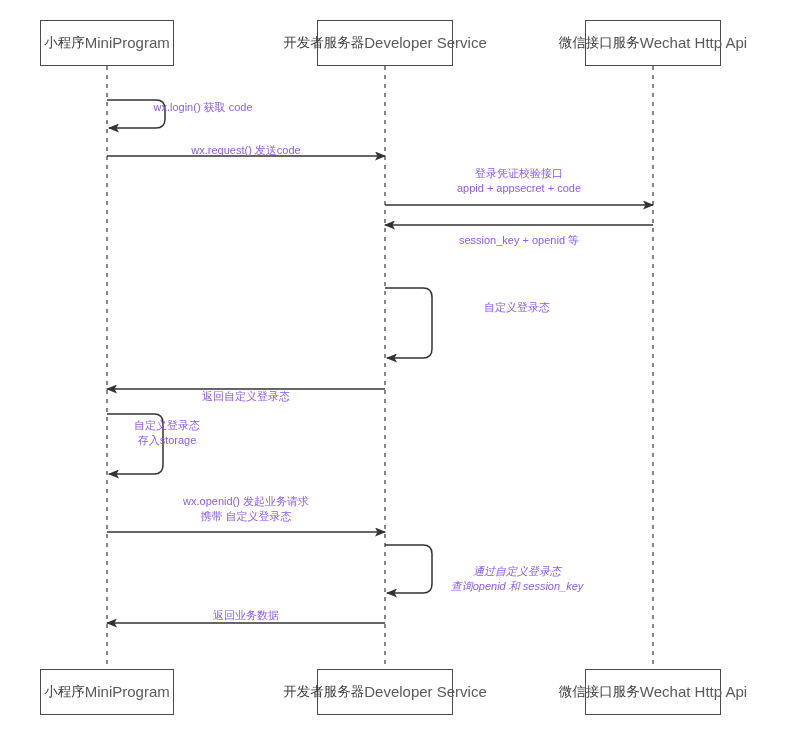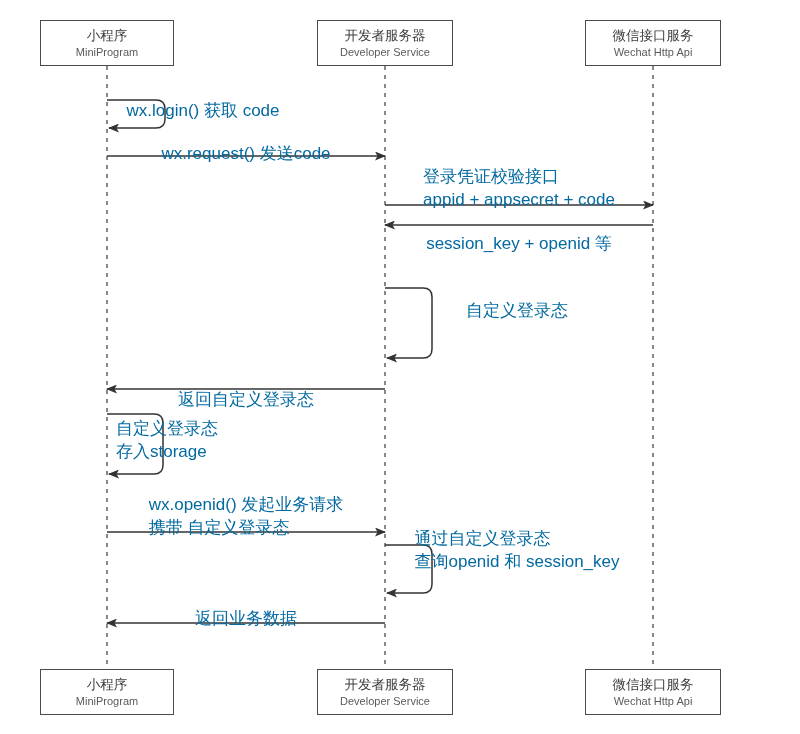--- a/index.html
+++ b/index.html
@@ -26,39 +26,40 @@
     top: 0;
     width: 800px;
     height: 734px;
   }
   .actor-box {
     position: absolute;
     box-sizing: border-box;
     border: 1.5px solid #4a4a4a;
     background: #ffffff;
     display: flex;
-    flex-direction: column;
+    flex-direction: row;
     align-items: center;
     justify-content: center;
     line-height: 1.3;
   }
   .actor-line-cn {
     font-size: 13.5px;
     color: #3c3c3c;
     white-space: nowrap;
   }
   .actor-line-en {
-    font-size: 11px;
+    font-size: 15px;
     color: #5a5a5a;
     white-space: nowrap;
   }
   .msg-label {
     position: absolute;
-    font-size: 17px;
-    color: #0369a1;
+    font-size: 11px;
+    color: #8b5cf6;
+    text-align: center;
     white-space: nowrap;
     line-height: 1.35;
     transform: translateX(-50%);
     background: transparent;
   }
   .msg-label .l2 { display: block; }
 </style>
 </head>
 <body>
 
@@ -140,21 +141,21 @@
         <span class="l1" style="display: block;">返回自定义登录态</span>
       </div>
       <div class="msg-label" style="left: 167px; top: 418px;">
         <span class="l1" style="display: block;">自定义登录态</span>
         <span class="l2">存入storage</span>
       </div>
       <div class="msg-label" style="left: 246px; top: 494px;">
         <span class="l1" style="display: block;">wx.openid() 发起业务请求</span>
         <span class="l2">携带 自定义登录态</span>
       </div>
-      <div class="msg-label" style="left: 517px; top: 528px;">
+      <div class="msg-label" style="left: 517px; top: 564px; font-style: italic;">
         <span class="l1" style="display: block;">通过自定义登录态</span>
         <span class="l2">查询openid 和 session_key</span>
       </div>
       <div class="msg-label" style="left: 246px; top: 608px;">
         <span class="l1" style="display: block;">返回业务数据</span>
       </div>
     </div>
 
 </div>
 

